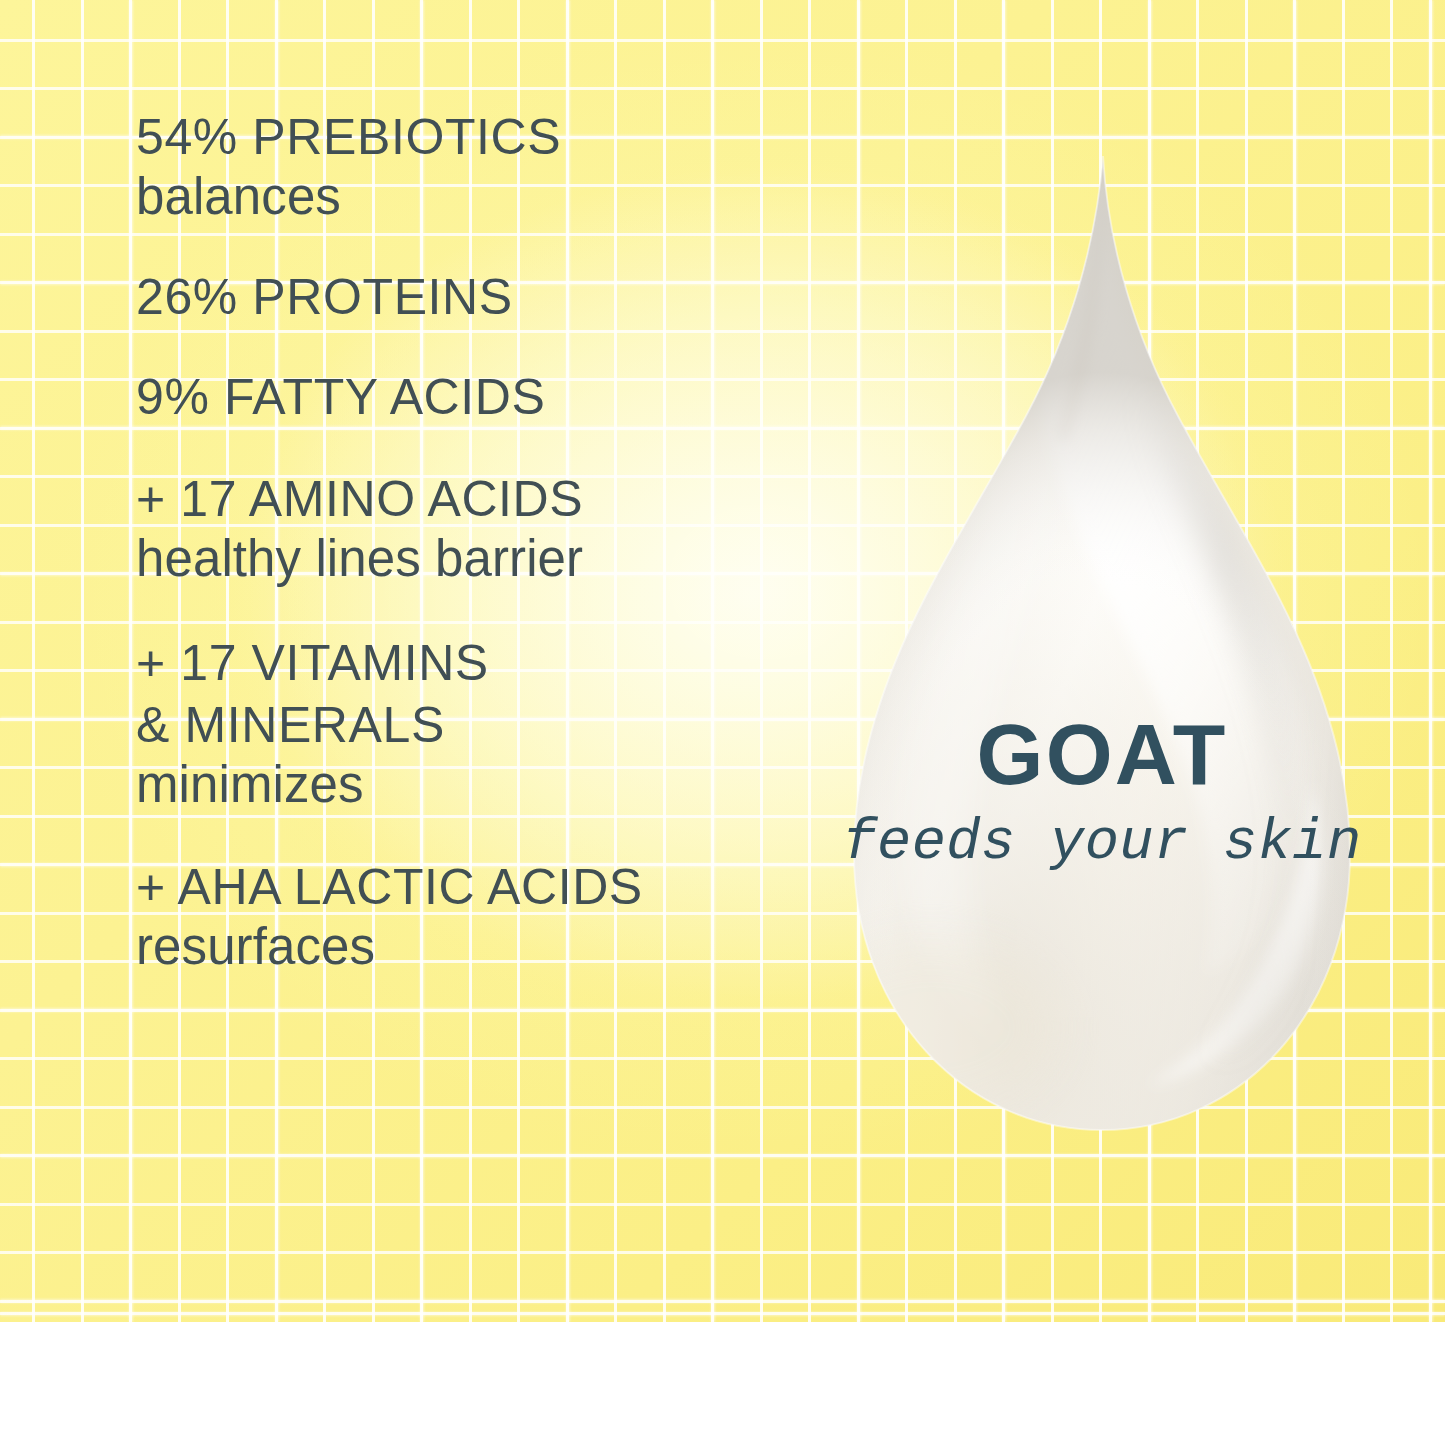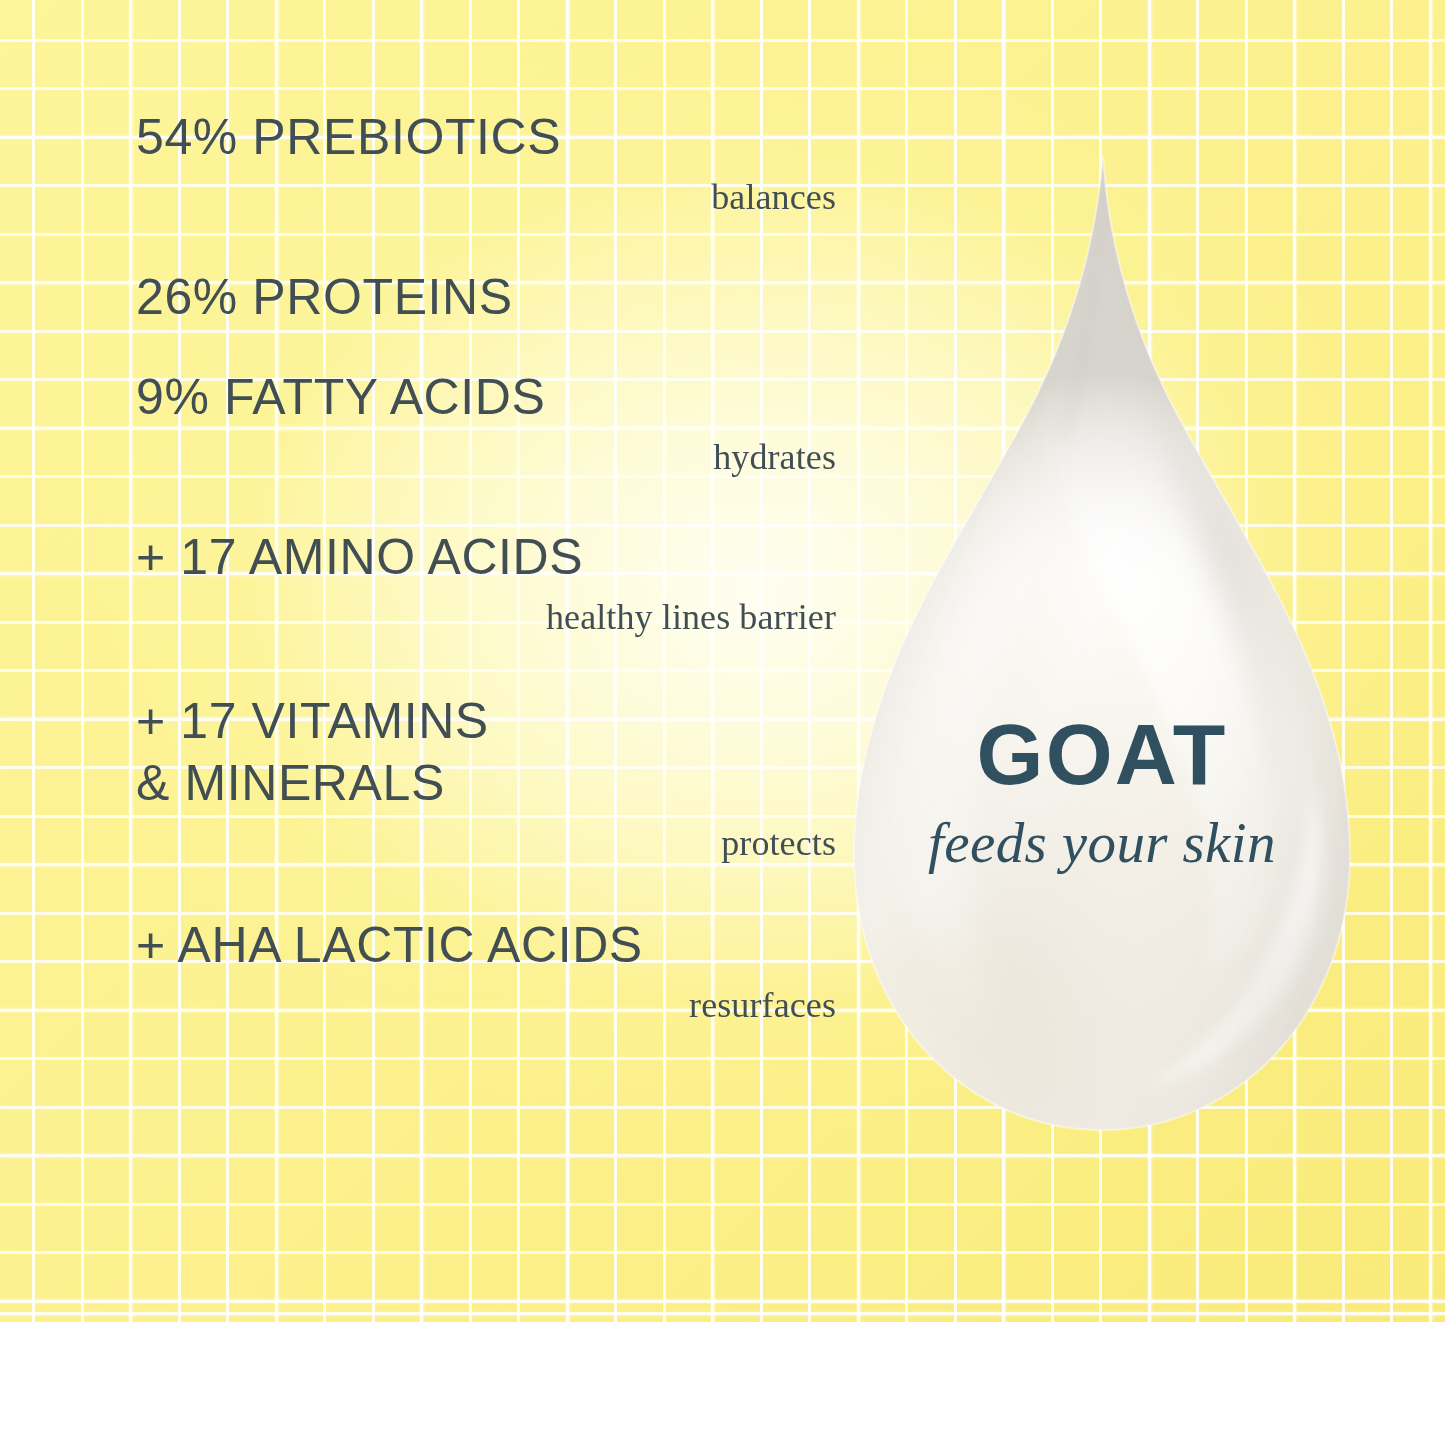--- a/index.html
+++ b/index.html
@@ -93,29 +93,28 @@
     font-family: "Liberation Sans", sans-serif;
     font-size: 50px;
     line-height: 62px;
     letter-spacing: 0.6px;
     font-weight: 400;
     color: #414f54;
     white-space: pre-line;
     margin: 0;
   }
   .benefit-sub {
-    font-family: Liberation Serif, serif;
-    font-size: 36px;
+    font-family: Liberation Sans, sans-serif;
+    font-size: 51px;
     line-height: 58px;
     letter-spacing: 0.1px;
     font-weight: 400;
     color: #414f54;
     white-space: pre-line;
     margin: 0;
-    text-align: right;
   }
 
   
   .b0 { margin-bottom: 40px; }
   .b1 { margin-bottom: 38px; }
   .b2 { margin-bottom: 40px; }
   .b3 { margin-bottom: 44px; }
   .b4 { margin-bottom: 42px; }
 
   
@@ -151,21 +150,21 @@
     letter-spacing: 2.2px;
     font-weight: 700;
     color: #31505f;
     margin: 0;
   }
   .brand-word.second {
     letter-spacing: 2.6px;
     margin-top: 4px;
   }
   .brand-tagline {
-    font-family: Liberation Serif, serif;
+    font-family: Liberation Mono, monospace;
     font-style: italic;
     font-size: 57px;
     line-height: 66px;
     letter-spacing: 0.4px;
     color: #31505f;
     margin: 10px 0 0 0;
   }
 </style>
 </head>
 <body>
@@ -183,32 +182,31 @@
       <p class="benefit-title">54% PREBIOTICS</p>
       <p class="benefit-sub">balances</p>
     </div>
 
     <div class="benefit b1">
       <p class="benefit-title">26% PROTEINS</p>
     </div>
 
     <div class="benefit b2">
       <p class="benefit-title">9% FATTY ACIDS</p>
-      <p class="benefit-sub">hydrates</p>
     </div>
 
     <div class="benefit b3">
       <p class="benefit-title">+ 17 AMINO ACIDS</p>
       <p class="benefit-sub">healthy lines barrier</p>
     </div>
 
     <div class="benefit b4">
       <p class="benefit-title">+ 17 VITAMINS
 &amp; MINERALS</p>
-      <p class="benefit-sub">protects</p>
+      <p class="benefit-sub">minimizes</p>
     </div>
 
     <div class="benefit">
       <p class="benefit-title">+ AHA LACTIC ACIDS</p>
       <p class="benefit-sub">resurfaces</p>
     </div>
 
   </div>
 
   <div class="drop-wrap">

